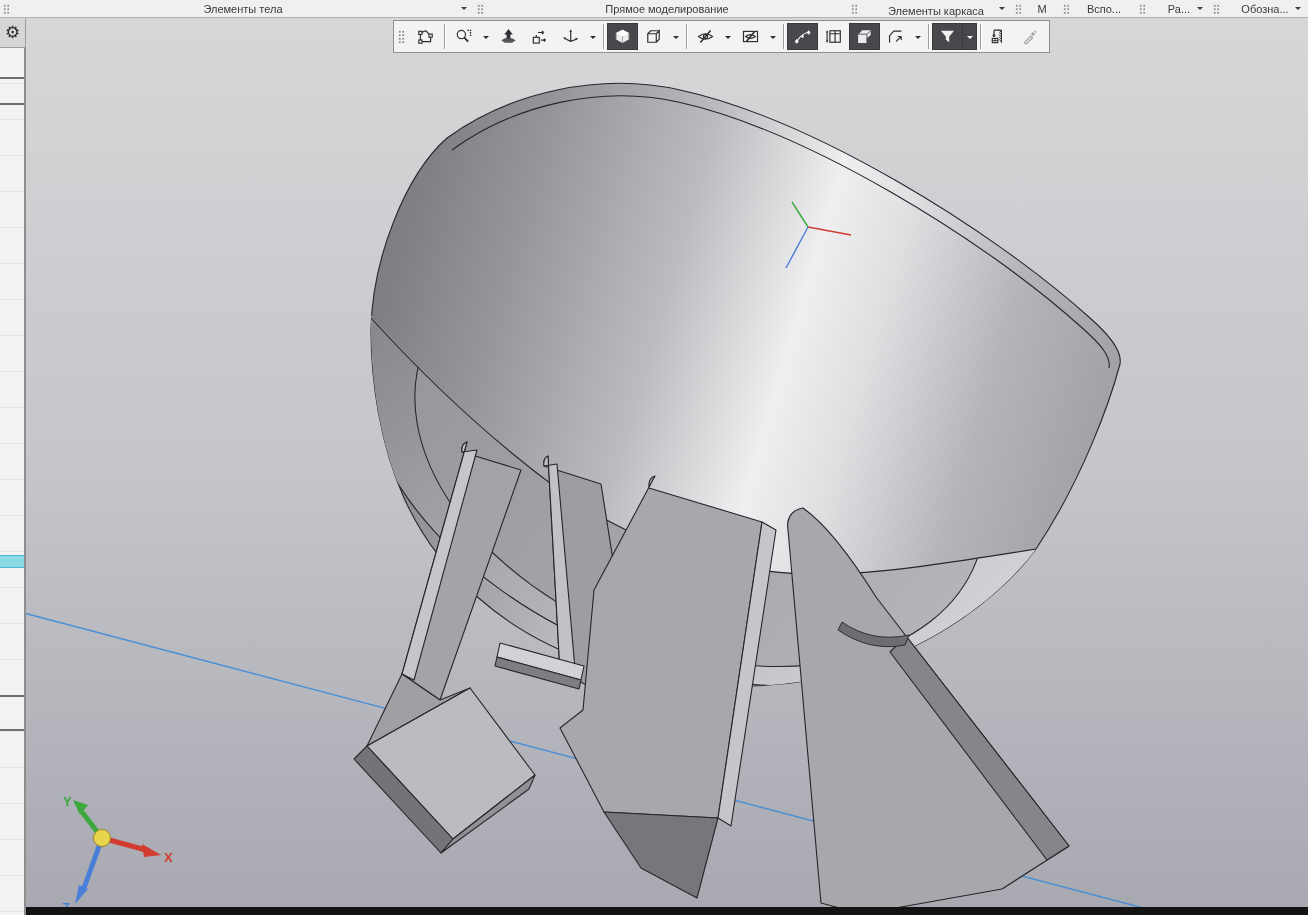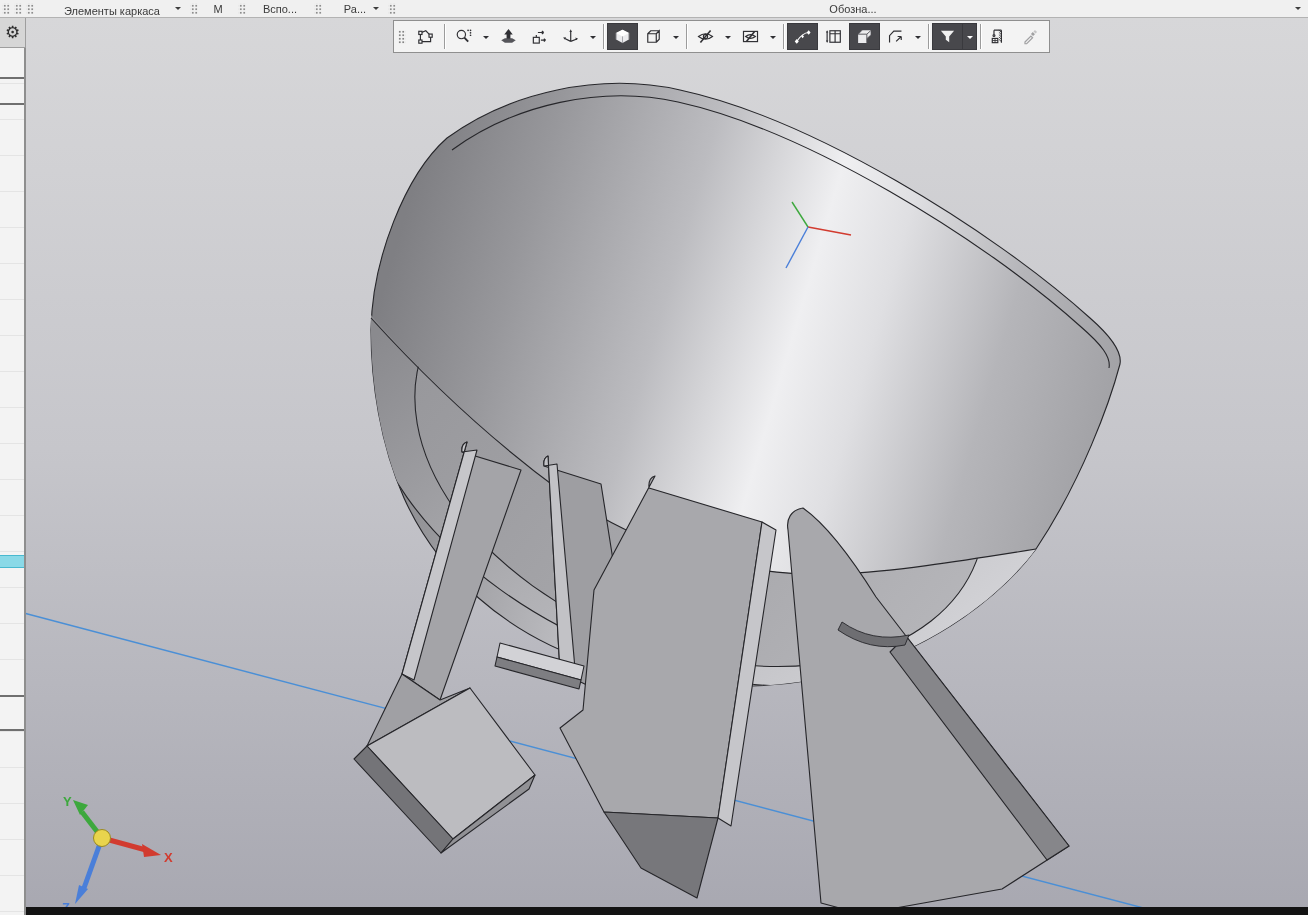--- a/index.html
+++ b/index.html
@@ -153,21 +153,28 @@
       <text x="63" y="806" fill="#3da83d">Y</text>
       <text x="164" y="862" fill="#d23b2f">X</text>
       <text x="62" y="912" fill="#4a7fd9">Z</text>
     </g>
   </svg>
 
   <div class="blackbar"></div>
 
   <div class="ribbon">
       <div class="rgrip"></div>
-      <div class="rgrip"></div>
+      <div class="rsec" style="width: 462px;">
+        <span class="lbl">Элементы тела</span>
+        <span class="rcaret"></span>
+      </div>
+      <div class="rgrip"></div>
+      <div class="rsec" style="width: 362px;">
+        <span class="lbl">Прямое моделирование</span>
+      </div>
       <div class="rgrip"></div>
       <div class="rsec" style="width: 152px; align-items: flex-end;">
         <span class="lbl">Элементы каркаса</span>
         <span class="rcaret"></span>
       </div>
       <div class="rgrip"></div>
       <div class="rsec" style="width: 36px;">
         <span class="lbl">М</span>
       </div>
       <div class="rgrip"></div>

